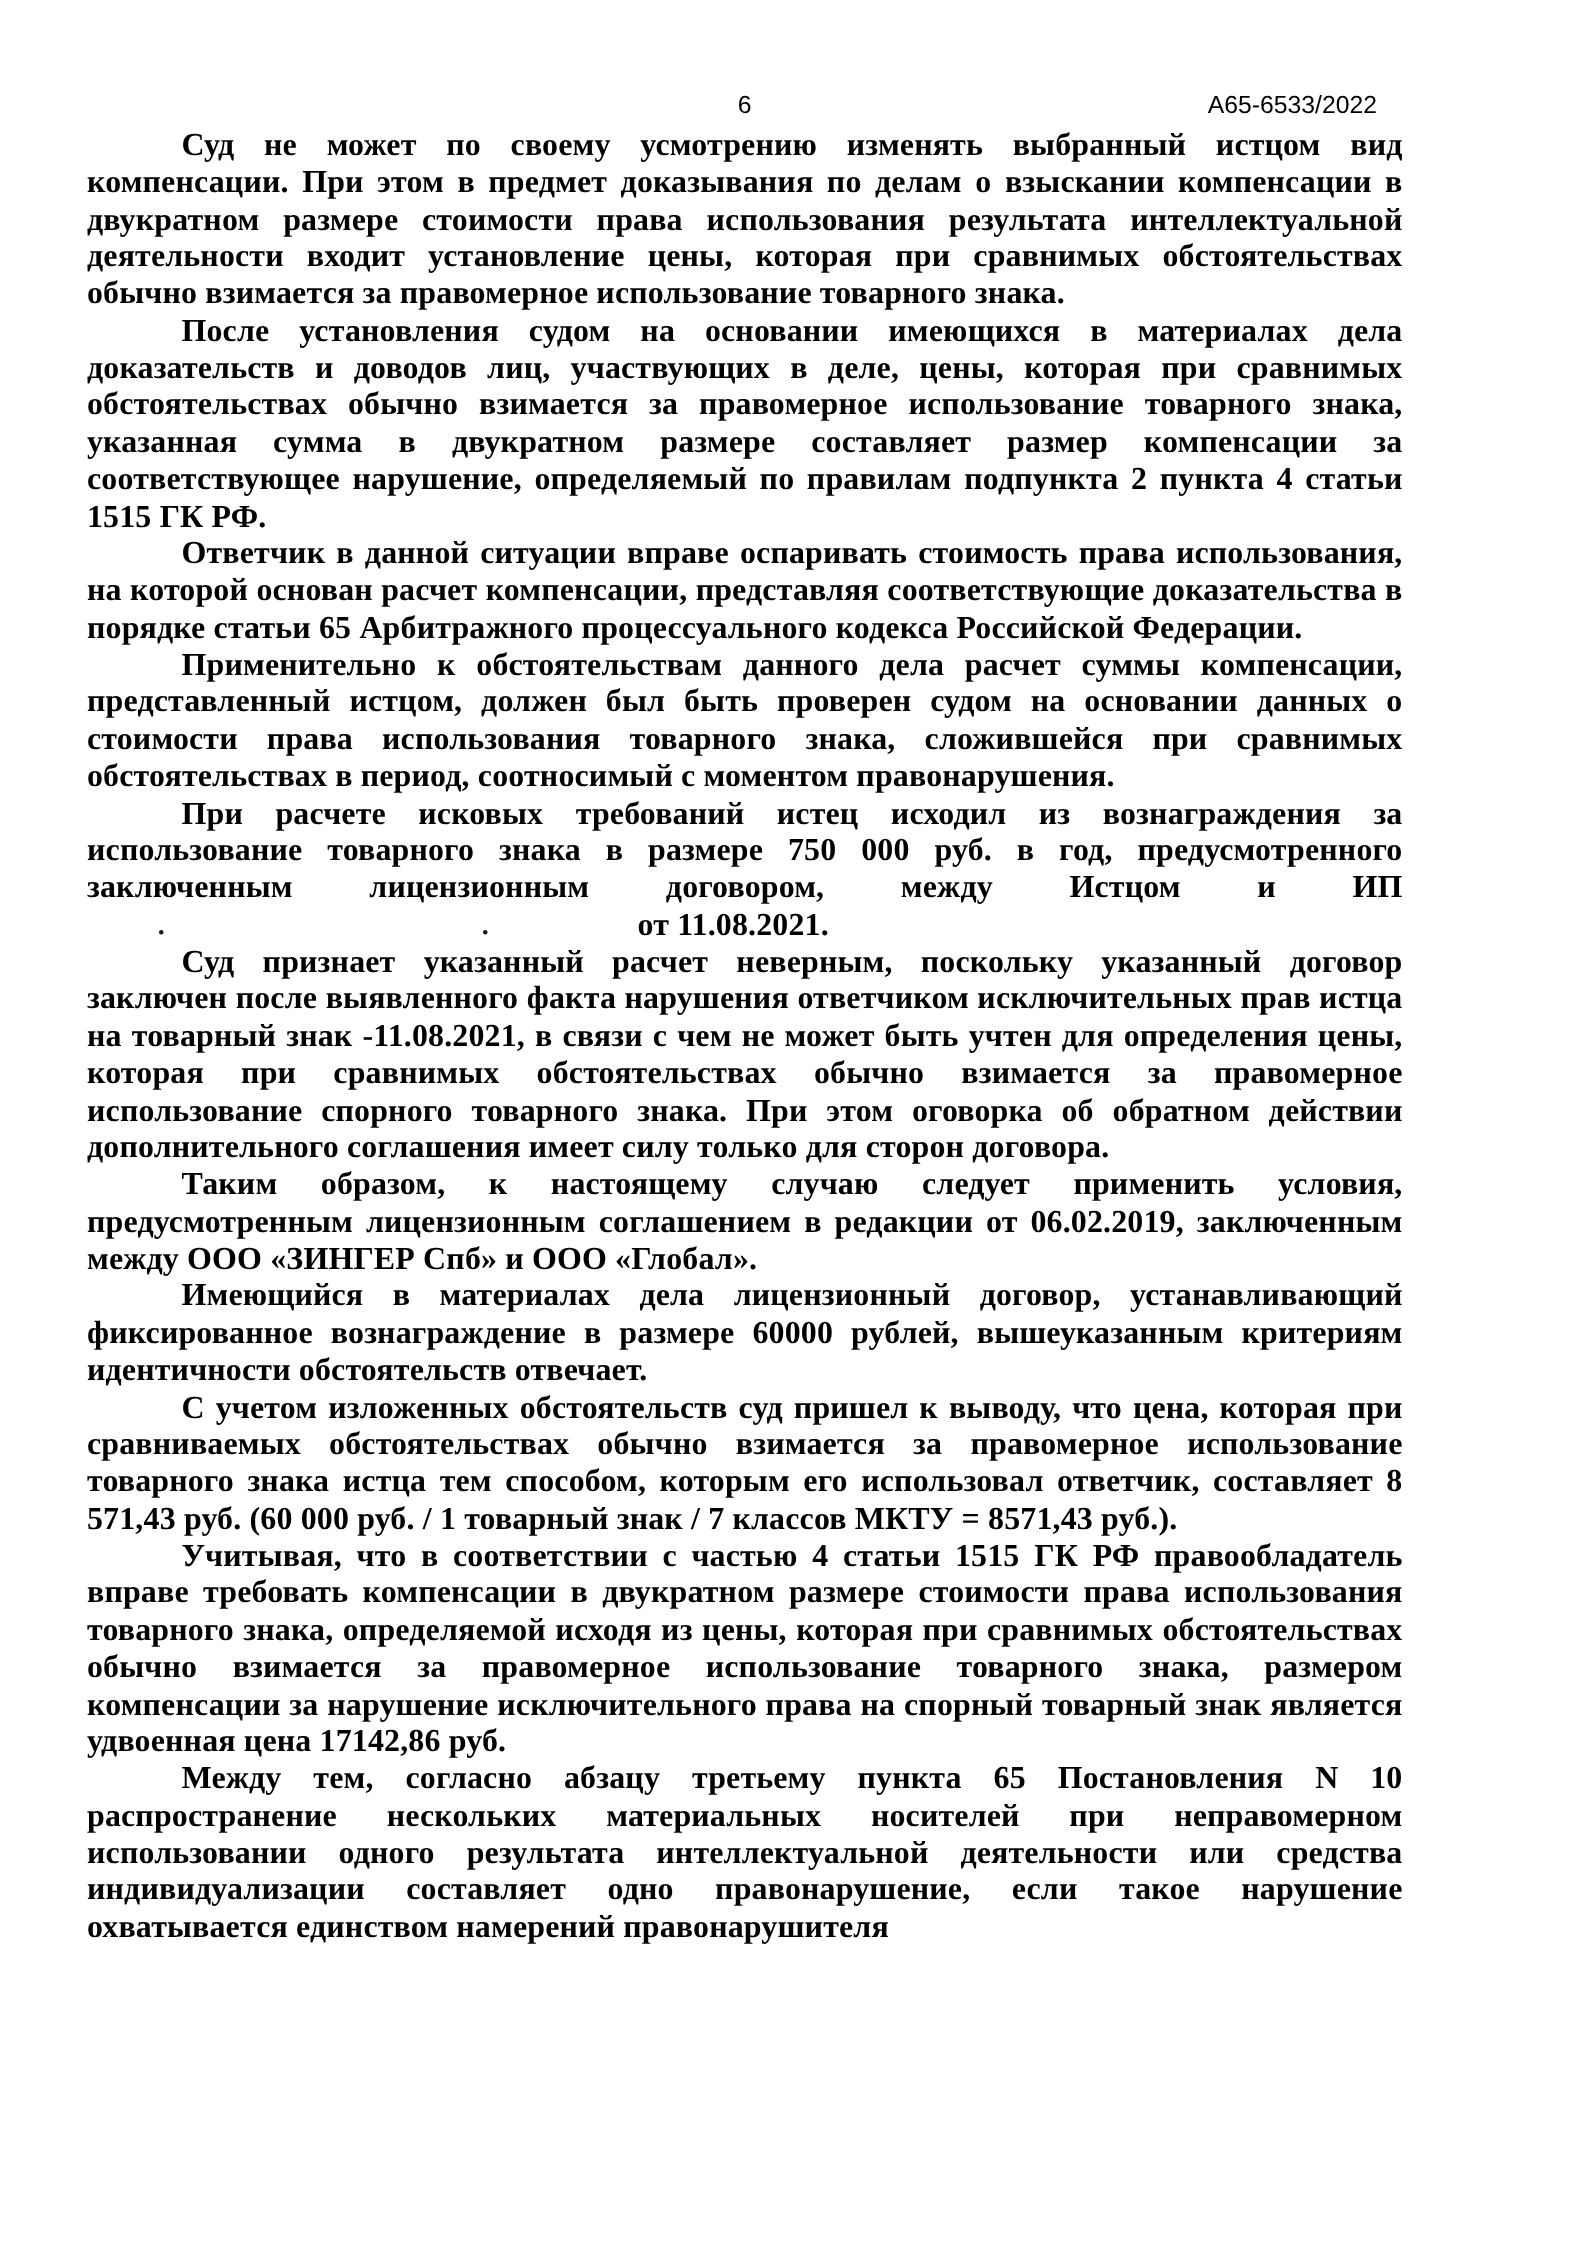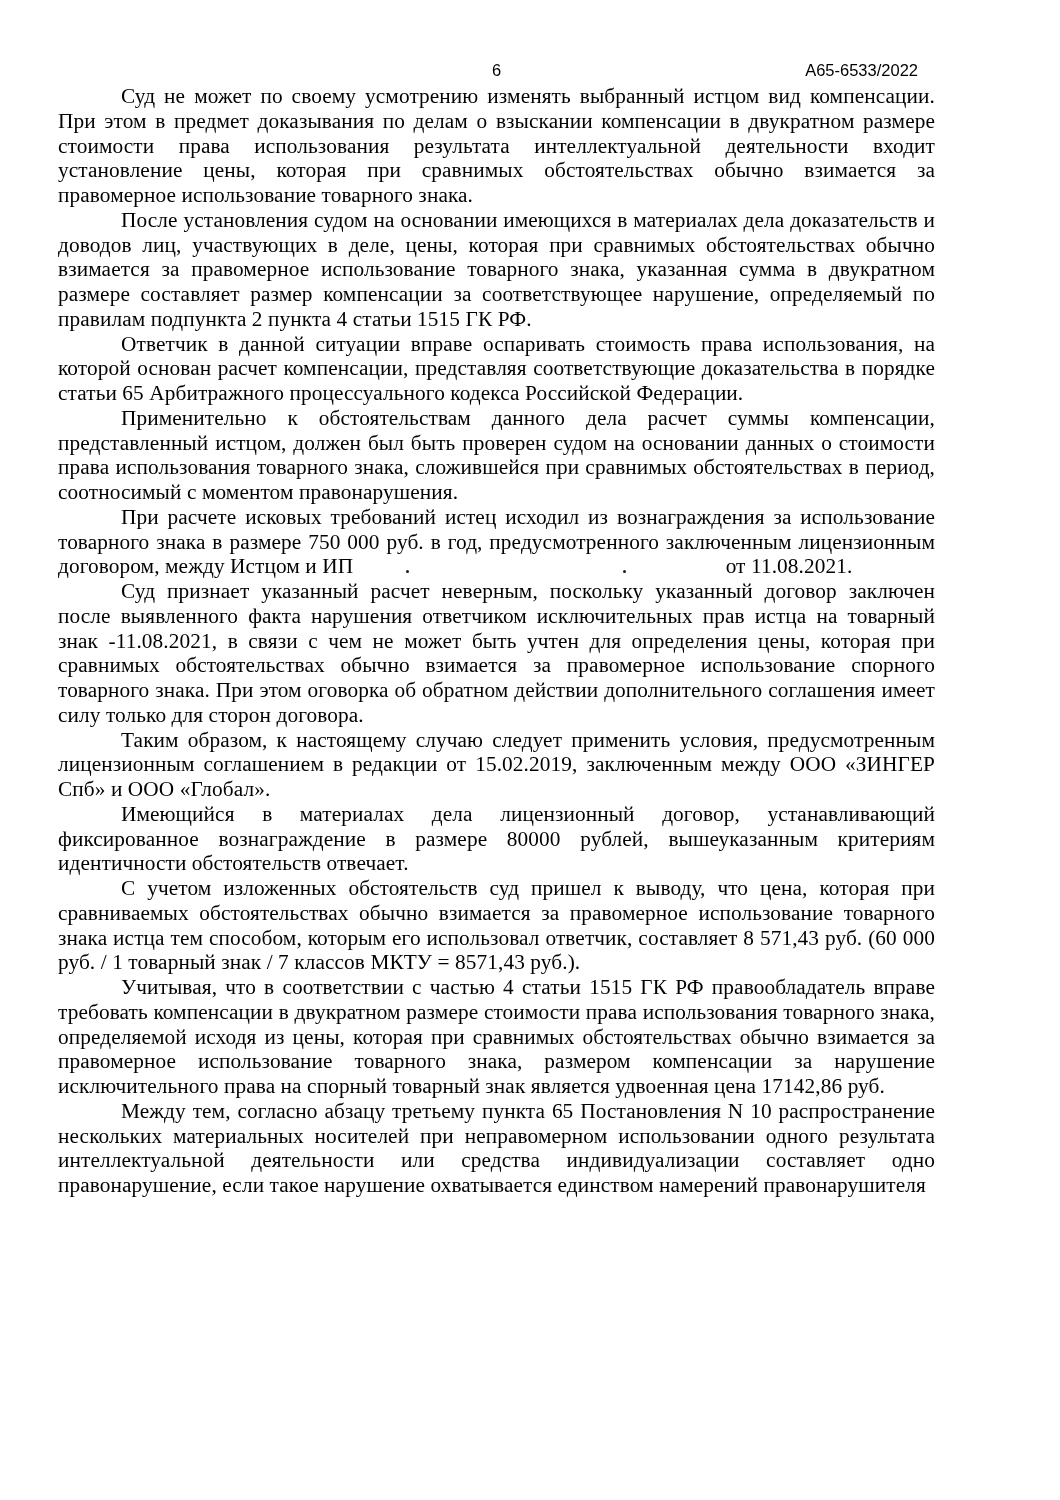--- a/index.html
+++ b/index.html
@@ -48,20 +48,21 @@
     line-height: 24.75px;
     text-align: justify;
     letter-spacing: 0.1px;
   }
   p.para {
     margin: 0;
     padding: 0;
   }
   p.para.indent {
     text-indent: 63px;
+    font-weight: bold;
   }
   .redacted-gap {
     display: inline-block;
     width: 367px;
     height: 12px;
     position: relative;
   }
   .redaction-dot {
     position: absolute;
     bottom: 0;
@@ -81,19 +82,19 @@
     <span class="page-number">6</span>
     <span class="case-number">А65-6533/2022</span>
   </div>
   <div class="doc-body" id="doc-body">
       <p class="para indent">Суд не может по своему усмотрению изменять выбранный истцом вид компенсации. При этом в предмет доказывания по делам о взыскании компенсации в двукратном размере стоимости права использования результата интеллектуальной деятельности входит установление цены, которая при сравнимых обстоятельствах обычно взимается за правомерное использование товарного знака.</p>
       <p class="para indent">После установления судом на основании имеющихся в материалах дела доказательств и доводов лиц, участвующих в деле, цены, которая при сравнимых обстоятельствах обычно взимается за правомерное использование товарного знака, указанная сумма в двукратном размере составляет размер компенсации за соответствующее нарушение, определяемый по правилам подпункта 2 пункта 4 статьи 1515 ГК РФ.</p>
       <p class="para indent">Ответчик в данной ситуации вправе оспаривать стоимость права использования, на которой основан расчет компенсации, представляя соответствующие доказательства в порядке статьи 65 Арбитражного процессуального кодекса Российской Федерации.</p>
       <p class="para indent">Применительно к обстоятельствам данного дела расчет суммы компенсации, представленный истцом, должен был быть проверен судом на основании данных о стоимости права использования товарного знака, сложившейся при сравнимых обстоятельствах в период, соотносимый с моментом правонарушения.</p>
       <p class="para indent">При расчете исковых требований истец исходил из вознаграждения за использование товарного знака в размере 750 000 руб. в год, предусмотренного заключенным лицензионным договором, между Истцом и ИП <span class="redacted-gap"><span class="redaction-dot dot-a"></span><span class="redaction-dot dot-b"></span></span>от 11.08.2021.</p>
       <p class="para indent">Суд признает указанный расчет неверным, поскольку указанный договор заключен после выявленного факта нарушения ответчиком исключительных прав истца на товарный знак -11.08.2021, в связи с чем не может быть учтен для определения цены, которая при сравнимых обстоятельствах обычно взимается за правомерное использование спорного товарного знака. При этом оговорка об обратном действии дополнительного соглашения имеет силу только для сторон договора.</p>
-      <p class="para indent">Таким образом, к настоящему случаю следует применить условия, предусмотренным лицензионным соглашением в редакции от 15.02.2019, заключенным между ООО «ЗИНГЕР Спб» и ООО «Глобал».</p>
-      <p class="para indent">Имеющийся в материалах дела лицензионный договор, устанавливающий фиксированное вознаграждение в размере 80000 рублей, вышеуказанным критериям идентичности обстоятельств отвечает.</p>
+      <p class="para indent">Таким образом, к настоящему случаю следует применить условия, предусмотренным лицензионным соглашением в редакции от 06.02.2019, заключенным между ООО «ЗИНГЕР Спб» и ООО «Глобал».</p>
+      <p class="para indent">Имеющийся в материалах дела лицензионный договор, устанавливающий фиксированное вознаграждение в размере 60000 рублей, вышеуказанным критериям идентичности обстоятельств отвечает.</p>
       <p class="para indent">С учетом изложенных обстоятельств суд пришел к выводу, что цена, которая при сравниваемых обстоятельствах обычно взимается за правомерное использование товарного знака истца тем способом, которым его использовал ответчик, составляет 8 571,43 руб. (60 000 руб. / 1 товарный знак / 7 классов МКТУ = 8571,43 руб.).</p>
       <p class="para indent">Учитывая, что в соответствии с частью 4 статьи 1515 ГК РФ правообладатель вправе требовать компенсации в двукратном размере стоимости права использования товарного знака, определяемой исходя из цены, которая при сравнимых обстоятельствах обычно взимается за правомерное использование товарного знака, размером компенсации за нарушение исключительного права на спорный товарный знак является удвоенная цена 17142,86 руб.</p>
       <p class="para indent">Между тем, согласно абзацу третьему пункта 65 Постановления N 10 распространение нескольких материальных носителей при неправомерном использовании одного результата интеллектуальной деятельности или средства индивидуализации составляет одно правонарушение, если такое нарушение охватывается единством намерений правонарушителя</p>
     </div>
 </div>
 
 </body></html>

